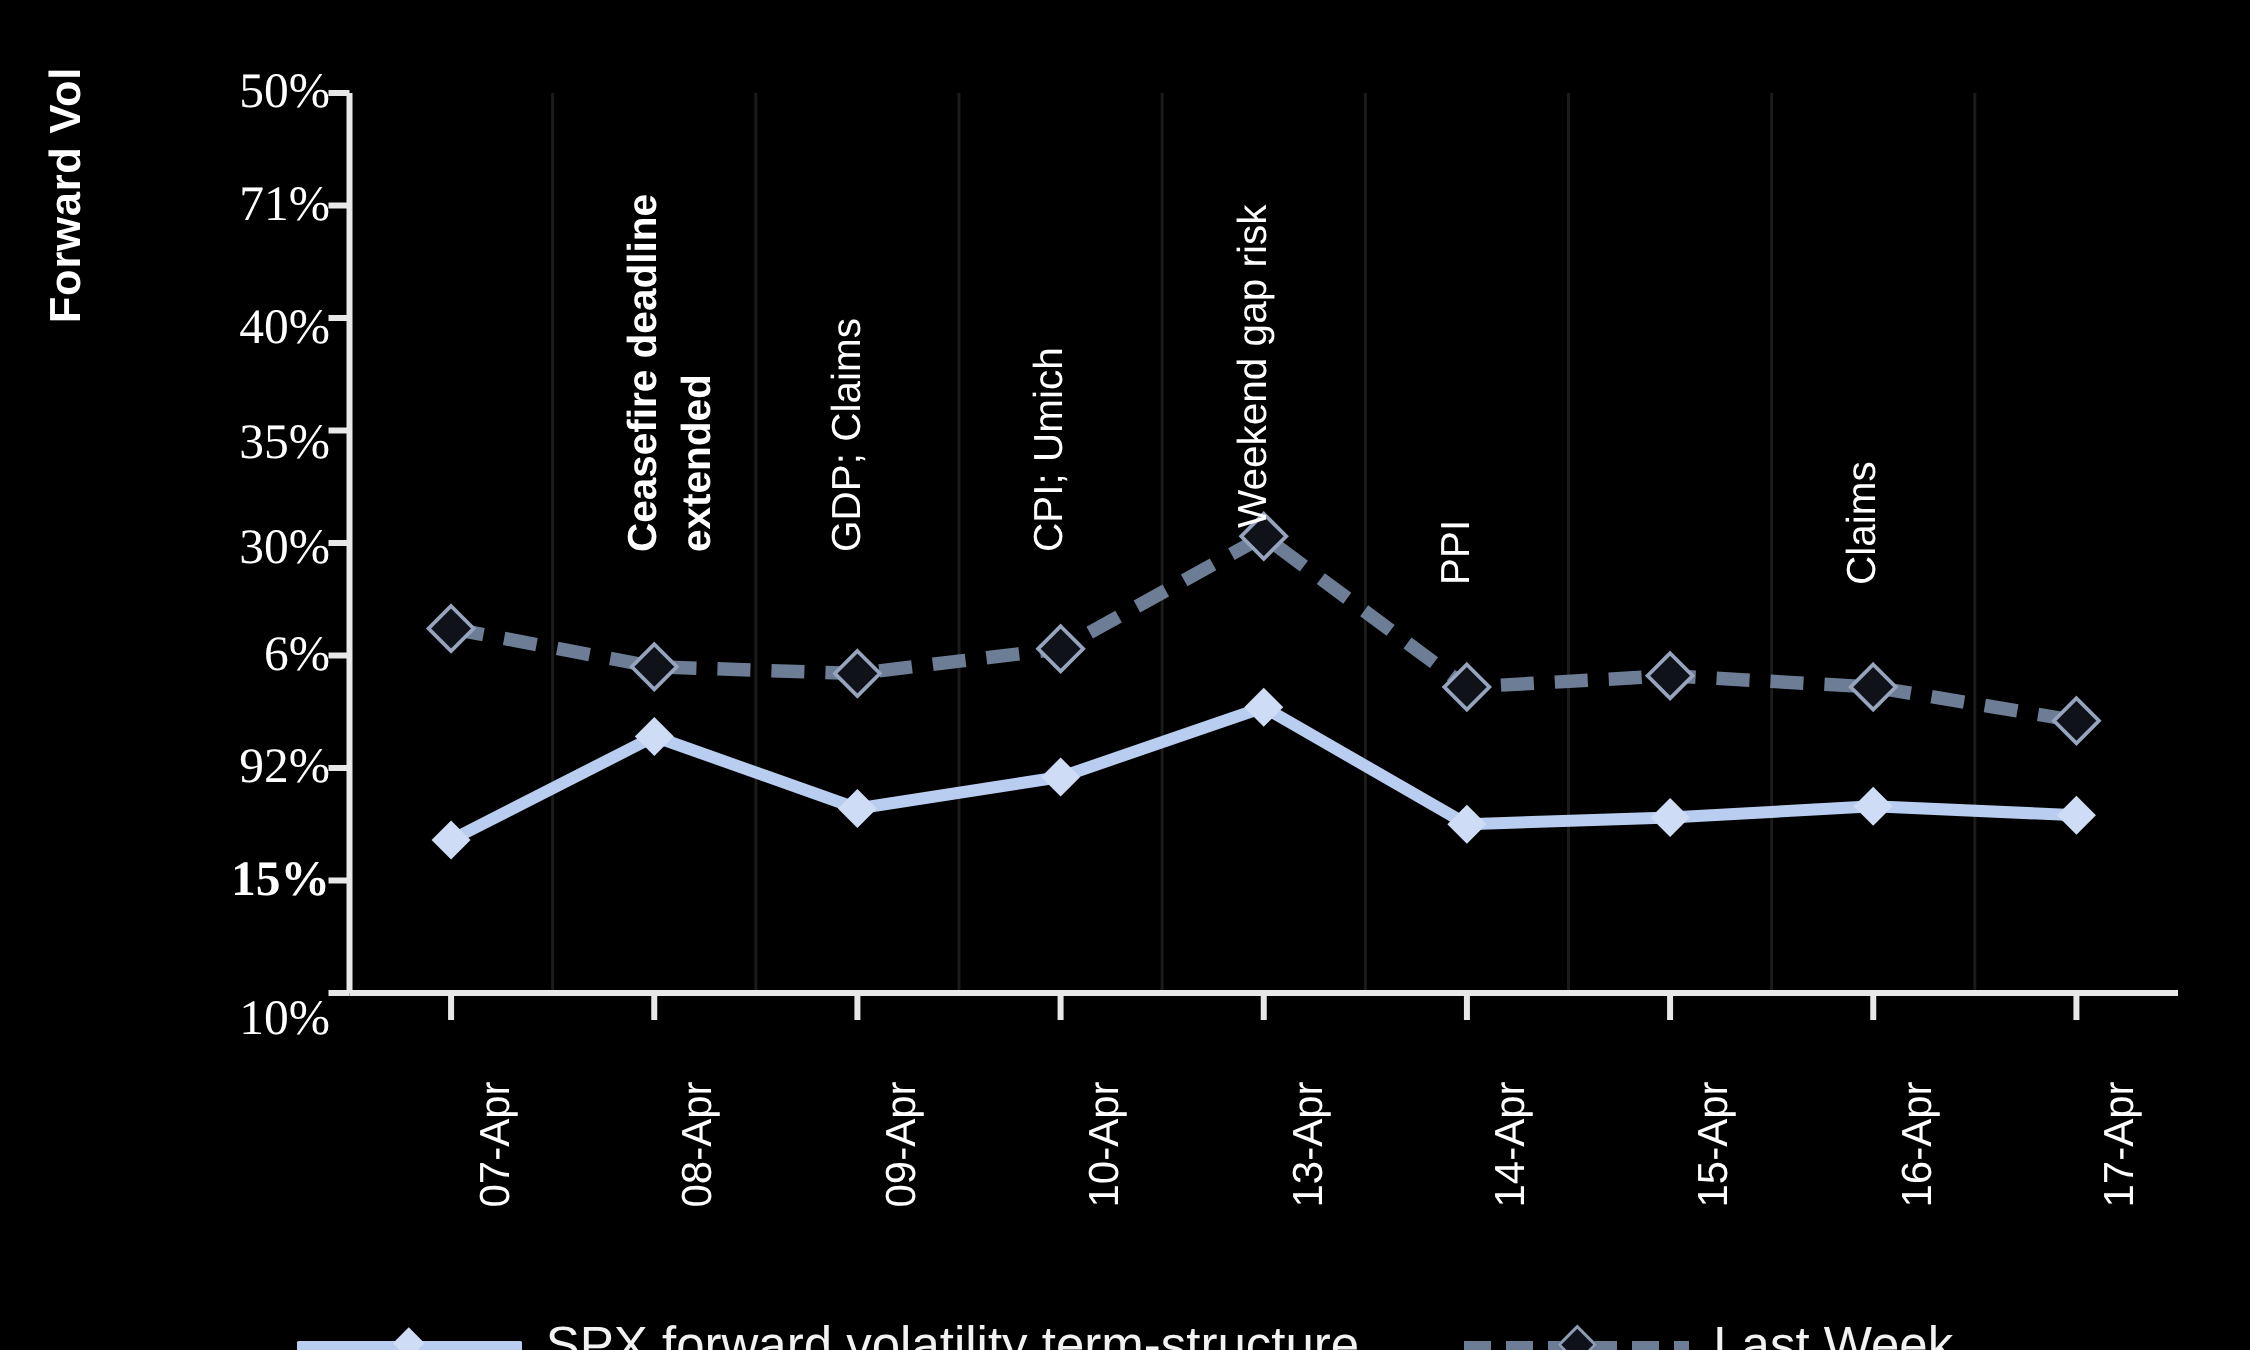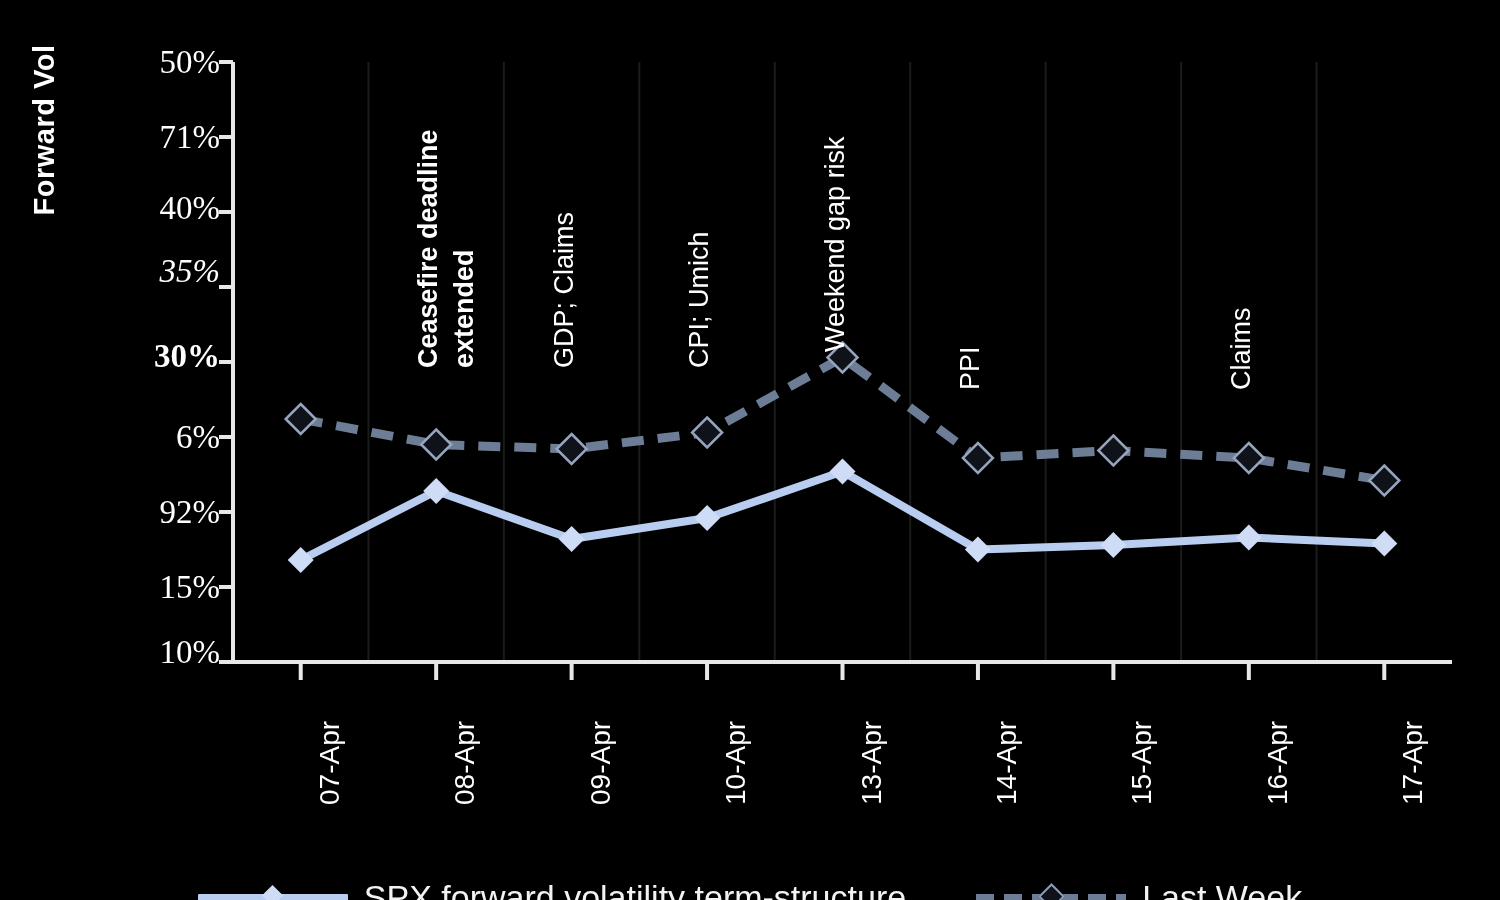--- a/index.html
+++ b/index.html
@@ -49,27 +49,27 @@
 </head>
 <body>
 
 <div id="root">
 
   <div class="ylabel-title">Forward Vol</div>
 
   <div id="ytick-wrap">
       <div class="ytick" style="top: 62px;">50%</div>
       <div class="ytick" style="top: 137px;">71%</div>
-      <div class="ytick" style="top: 208px;">40%</div>
-      <div class="ytick" style="top: 271px; font-style: italic;">35%</div>
-      <div class="ytick" style="top: 356px; font-weight: bold;">30%</div>
+      <div class="ytick" style="top: 219px;">40%</div>
+      <div class="ytick" style="top: 296px;">35%</div>
+      <div class="ytick" style="top: 366px;">30%</div>
       <div class="ytick" style="top: 437px;">6%</div>
       <div class="ytick" style="top: 512px;">92%</div>
-      <div class="ytick" style="top: 587px;">15%</div>
-      <div class="ytick" style="top: 652px;">10%</div>
+      <div class="ytick" style="top: 587px; font-weight: bold;">15%</div>
+      <div class="ytick" style="top: 680px;">10%</div>
     </div>
 
   <svg id="plot" width="1500" height="900" style="position:absolute;left:0;top:0;">
       <line x1="368.44444444444446" y1="62" x2="368.44444444444446" y2="662" stroke="#1b1b1b" stroke-width="2"></line>
       <line x1="503.8888888888889" y1="62" x2="503.8888888888889" y2="662" stroke="#1b1b1b" stroke-width="2"></line>
       <line x1="639.3333333333334" y1="62" x2="639.3333333333334" y2="662" stroke="#1b1b1b" stroke-width="2"></line>
       <line x1="774.7777777777778" y1="62" x2="774.7777777777778" y2="662" stroke="#1b1b1b" stroke-width="2"></line>
       <line x1="910.2222222222223" y1="62" x2="910.2222222222223" y2="662" stroke="#1b1b1b" stroke-width="2"></line>
       <line x1="1045.6666666666667" y1="62" x2="1045.6666666666667" y2="662" stroke="#1b1b1b" stroke-width="2"></line>
       <line x1="1181.1111111111113" y1="62" x2="1181.1111111111113" y2="662" stroke="#1b1b1b" stroke-width="2"></line>

